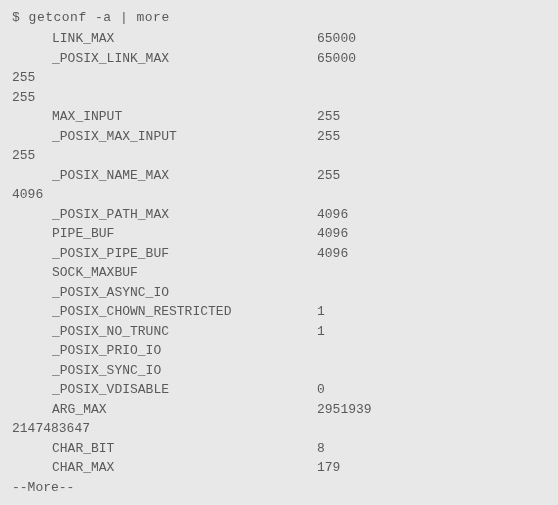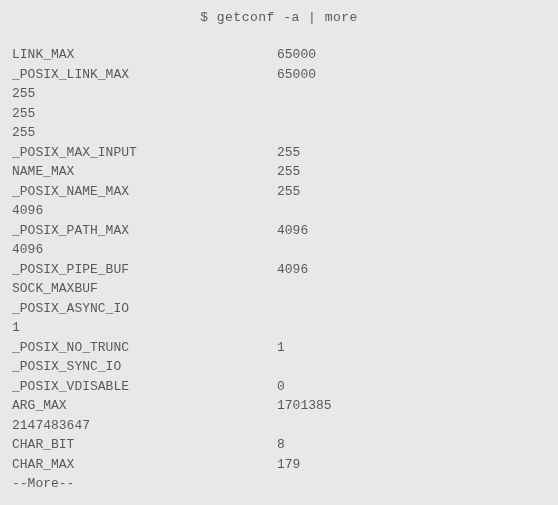--- a/index.html
+++ b/index.html
@@ -11,31 +11,31 @@
       background: #e8e8e8;
       font-family: "Courier New", Courier, monospace;
       font-size: 13px;
       color: #5a5a5a;
       padding: 10px 12px;
       width: 558px;
       height: 505px;
       overflow: hidden;
     }
     .command-line {
-      margin-bottom: 20px;
+      margin-bottom: 4px;
       letter-spacing: 0.5px;
-      text-align: center;
     }
     .output-row {
       display: flex;
       line-height: 19.5px;
     }
     .param-name {
       width: 265px;
       flex-shrink: 0;
+      margin-left: 40px;
     }
     .param-value {
       flex: 1;
     }
     .more-prompt {
       line-height: 19.5px;
       font-family: Liberation Mono, monospace;
     }
   </style>
 </head>
@@ -52,74 +52,80 @@
       <span class="param-name">_POSIX_LINK_MAX</span>
       <span class="param-value">65000</span>
     </div>
     <div class="output-row">
       <span class="param-value">255</span>
     </div>
     <div class="output-row">
       <span class="param-value">255</span>
     </div>
     <div class="output-row">
+      <span class="param-name">MAX_INPUT</span>
       <span class="param-value">255</span>
     </div>
     <div class="output-row">
       <span class="param-name">_POSIX_MAX_INPUT</span>
       <span class="param-value">255</span>
     </div>
     <div class="output-row">
-      <span class="param-name">NAME_MAX</span>
       <span class="param-value">255</span>
     </div>
     <div class="output-row">
       <span class="param-name">_POSIX_NAME_MAX</span>
       <span class="param-value">255</span>
     </div>
     <div class="output-row">
       <span class="param-value">4096</span>
     </div>
     <div class="output-row">
       <span class="param-name">_POSIX_PATH_MAX</span>
       <span class="param-value">4096</span>
     </div>
     <div class="output-row">
+      <span class="param-name">PIPE_BUF</span>
       <span class="param-value">4096</span>
     </div>
     <div class="output-row">
       <span class="param-name">_POSIX_PIPE_BUF</span>
       <span class="param-value">4096</span>
     </div>
     <div class="output-row">
       <span class="param-name">SOCK_MAXBUF</span>
       <span class="param-value"></span>
     </div>
     <div class="output-row">
       <span class="param-name">_POSIX_ASYNC_IO</span>
       <span class="param-value"></span>
     </div>
     <div class="output-row">
+      <span class="param-name">_POSIX_CHOWN_RESTRICTED</span>
       <span class="param-value">1</span>
     </div>
     <div class="output-row">
       <span class="param-name">_POSIX_NO_TRUNC</span>
       <span class="param-value">1</span>
+    </div>
+    <div class="output-row">
+      <span class="param-name">_POSIX_PRIO_IO</span>
+      <span class="param-value"></span>
     </div>
     <div class="output-row">
       <span class="param-name">_POSIX_SYNC_IO</span>
       <span class="param-value"></span>
     </div>
     <div class="output-row">
       <span class="param-name">_POSIX_VDISABLE</span>
       <span class="param-value">0</span>
     </div>
     <div class="output-row">
       <span class="param-name">ARG_MAX</span>
-      <span class="param-value">1701385</span>
+      <span class="param-value">2951939</span>
     </div>
     <div class="output-row">
       <span class="param-value">2147483647</span>
     </div>
     <div class="output-row">
       <span class="param-name">CHAR_BIT</span>
       <span class="param-value">8</span>
     </div>
     <div class="output-row">
       <span class="param-name">CHAR_MAX</span>

